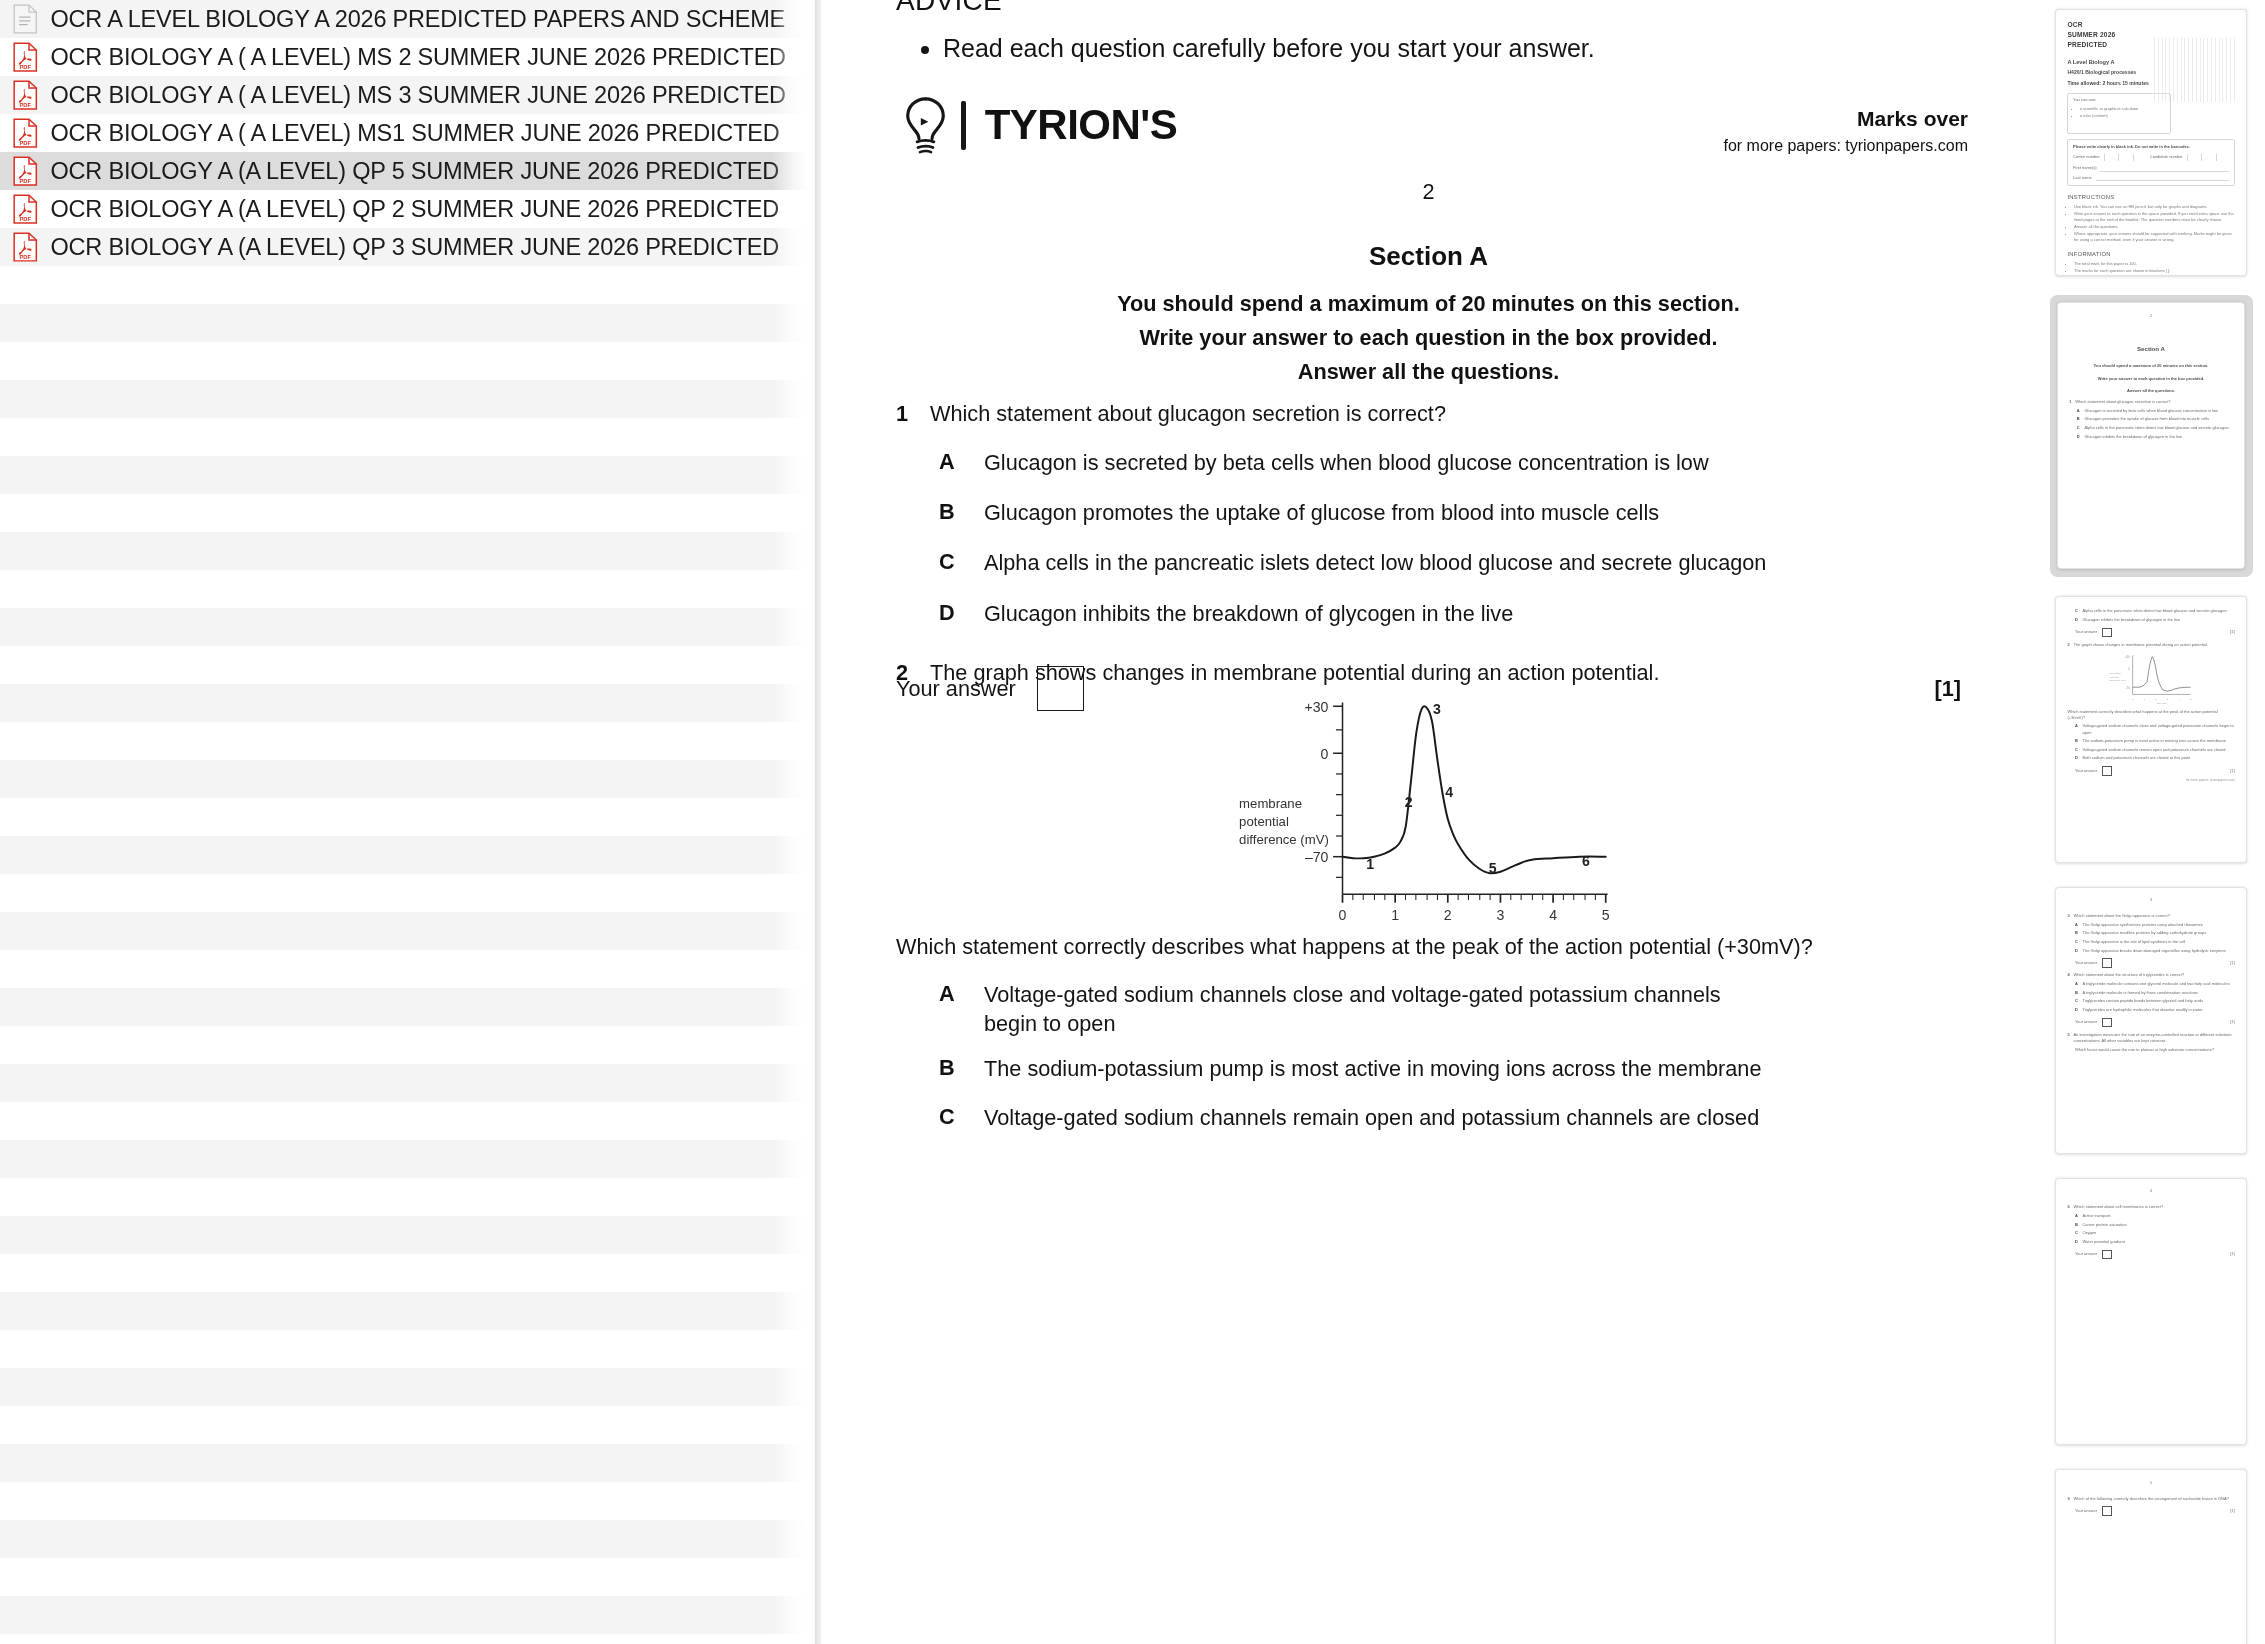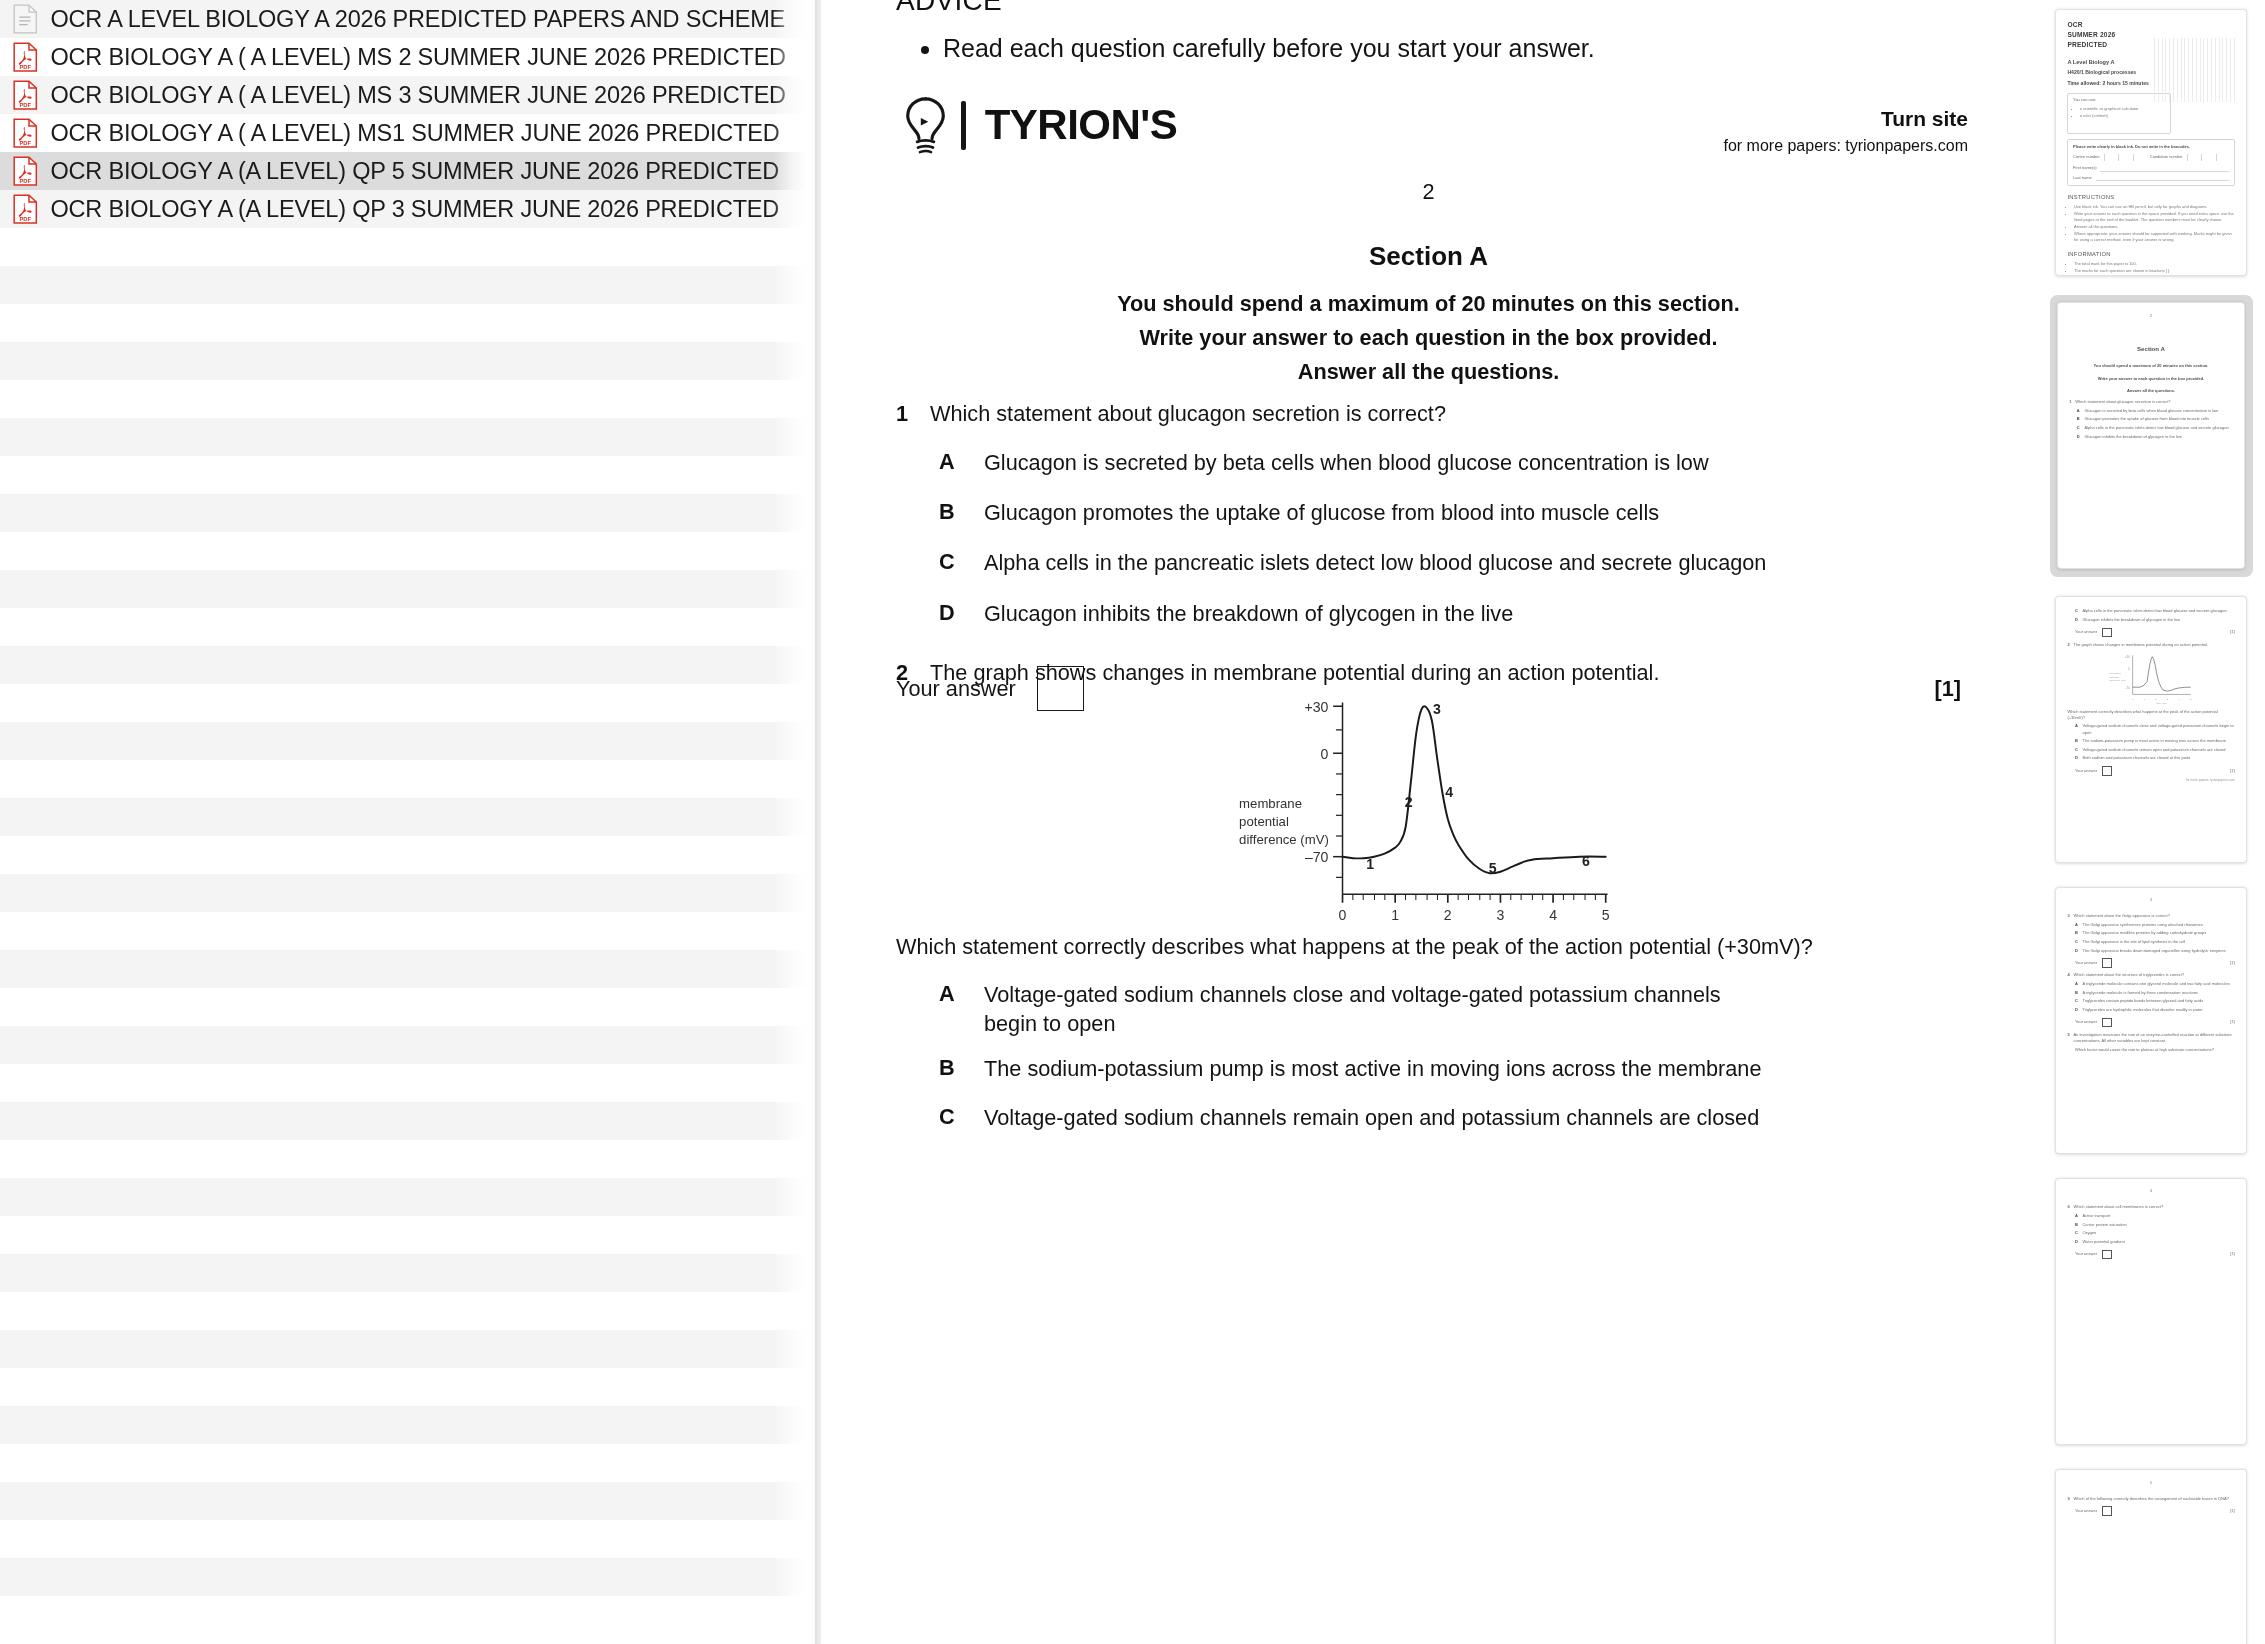--- a/index.html
+++ b/index.html
@@ -275,20 +275,31 @@
           <span class="ficon">
             <svg width="24.5" height="30" viewBox="0 0 26 32">
               <path d="M1.2 1.2 H17 L24.8 8.6 V30.8 H1.2 Z" fill="#fff" stroke="#d93025" stroke-width="1.6"></path>
               <path d="M17 1.2 V8.6 H24.8" fill="none" stroke="#d93025" stroke-width="1.6"></path>
               <path d="M13 9.5 c-1.6 0 -2 1.6 -1.4 3.4 c0.7 2.1 -0.6 5.4 -2.2 7.2 c-1.4 1.5 -3.4 2.4 -3.4 3.4 c0 1 1.4 1 2.6 -0.2 c1.6 -1.6 3.4 -5.2 7.6 -5.6 c2.2 -0.2 3.6 0.4 3.6 1.4 c0 1.2 -2.4 1 -4 0.2 c-1.6 -0.8 -3.2 -2.8 -3.4 -5.6 c-0.1 -2 0 -4.2 0.6 -4.2 z" fill="#d93025"></path>
               <text x="13" y="29.2" text-anchor="middle" font-family="Liberation Sans, sans-serif" font-size="6.2" font-weight="700" fill="#d93025">PDF</text>
             </svg>
           </span>
           <span class="file-label">OCR BIOLOGY A (A LEVEL) QP 5 SUMMER JUNE 2026 PREDICTED</span>
         </div>
+        <div class="file-row">
+          <span class="ficon">
+            <svg width="24.5" height="30" viewBox="0 0 26 32">
+              <path d="M1.2 1.2 H17 L24.8 8.6 V30.8 H1.2 Z" fill="#fff" stroke="#d93025" stroke-width="1.6"></path>
+              <path d="M17 1.2 V8.6 H24.8" fill="none" stroke="#d93025" stroke-width="1.6"></path>
+              <path d="M13 9.5 c-1.6 0 -2 1.6 -1.4 3.4 c0.7 2.1 -0.6 5.4 -2.2 7.2 c-1.4 1.5 -3.4 2.4 -3.4 3.4 c0 1 1.4 1 2.6 -0.2 c1.6 -1.6 3.4 -5.2 7.6 -5.6 c2.2 -0.2 3.6 0.4 3.6 1.4 c0 1.2 -2.4 1 -4 0.2 c-1.6 -0.8 -3.2 -2.8 -3.4 -5.6 c-0.1 -2 0 -4.2 0.6 -4.2 z" fill="#d93025"></path>
+              <text x="13" y="29.2" text-anchor="middle" font-family="Liberation Sans, sans-serif" font-size="6.2" font-weight="700" fill="#d93025">PDF</text>
+            </svg>
+          </span>
+          <span class="file-label">OCR BIOLOGY A (A LEVEL) QP 2 SUMMER JUNE 2026 PREDICTED</span>
+        </div>
         <div class="file-row alt">
           <span class="ficon">
             <svg width="24.5" height="30" viewBox="0 0 26 32">
               <path d="M1.2 1.2 H17 L24.8 8.6 V30.8 H1.2 Z" fill="#fff" stroke="#d93025" stroke-width="1.6"></path>
               <path d="M17 1.2 V8.6 H24.8" fill="none" stroke="#d93025" stroke-width="1.6"></path>
               <path d="M13 9.5 c-1.6 0 -2 1.6 -1.4 3.4 c0.7 2.1 -0.6 5.4 -2.2 7.2 c-1.4 1.5 -3.4 2.4 -3.4 3.4 c0 1 1.4 1 2.6 -0.2 c1.6 -1.6 3.4 -5.2 7.6 -5.6 c2.2 -0.2 3.6 0.4 3.6 1.4 c0 1.2 -2.4 1 -4 0.2 c-1.6 -0.8 -3.2 -2.8 -3.4 -5.6 c-0.1 -2 0 -4.2 0.6 -4.2 z" fill="#d93025"></path>
               <text x="13" y="29.2" text-anchor="middle" font-family="Liberation Sans, sans-serif" font-size="6.2" font-weight="700" fill="#d93025">PDF</text>
             </svg>
           </span>
           <span class="file-label">OCR BIOLOGY A (A LEVEL) QP 3 SUMMER JUNE 2026 PREDICTED</span>
@@ -350,21 +361,21 @@
             <path d="M24 3 C35 3 43 11.5 43 21.5 C43 28 39 32.5 35.5 36.5 C32.5 40 31 42.5 31 45.5" fill="none" stroke="#161616" stroke-width="3.4" stroke-linecap="round"></path>
             <path d="M19 23.5 L19 31.5 L27 27.5 Z" fill="#161616"></path>
             <path d="M15 49 C20 47 28 47 33 49" fill="none" stroke="#161616" stroke-width="3" stroke-linecap="round"></path>
             <path d="M16 55 C21 53 28 53 32 55" fill="none" stroke="#161616" stroke-width="3" stroke-linecap="round"></path>
             <path d="M18 60 C22 58.6 27 58.6 30 60" fill="none" stroke="#161616" stroke-width="2.6" stroke-linecap="round"></path>
           </svg>
           <div class="logo-divider"></div>
           <div class="logo-word">TYRION'S</div>
         </div>
         <div class="turn-over">
-          <div class="t1">Turn site</div>
+          <div class="t1">Marks over</div>
           <div class="t2">for more papers: tyrionpapers.com</div>
         </div>
       </div>
 
       <div class="page-num">2</div>
       <div class="sec-title">Section A</div>
       <div class="sec-line l1">You should spend a maximum of 20 minutes on this section.</div>
       <div class="sec-line l2">Write your answer to each question in the box provided.</div>
       <div class="sec-line l3">Answer all the questions.</div>
 

